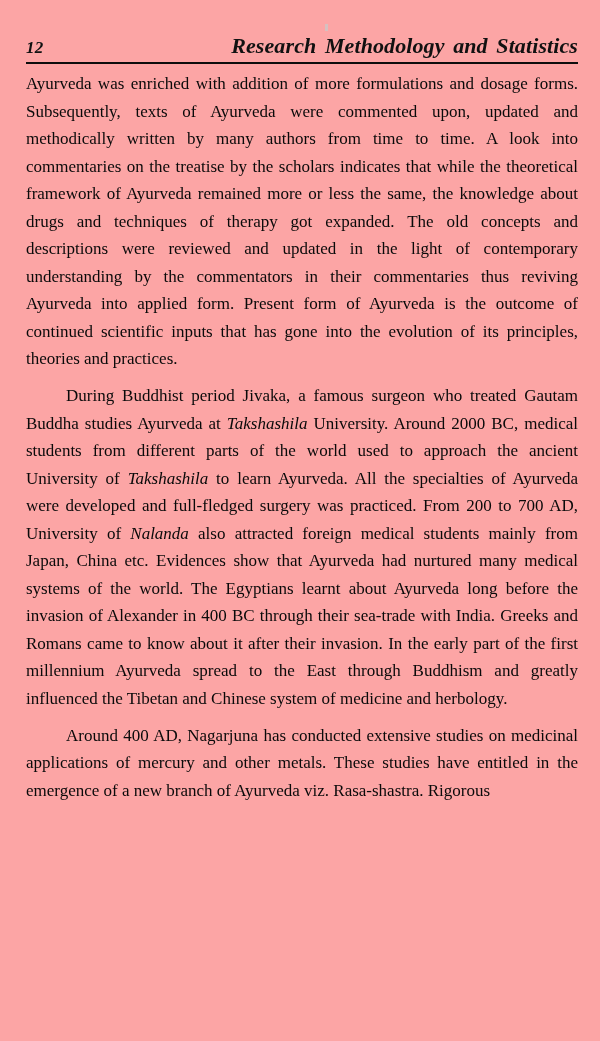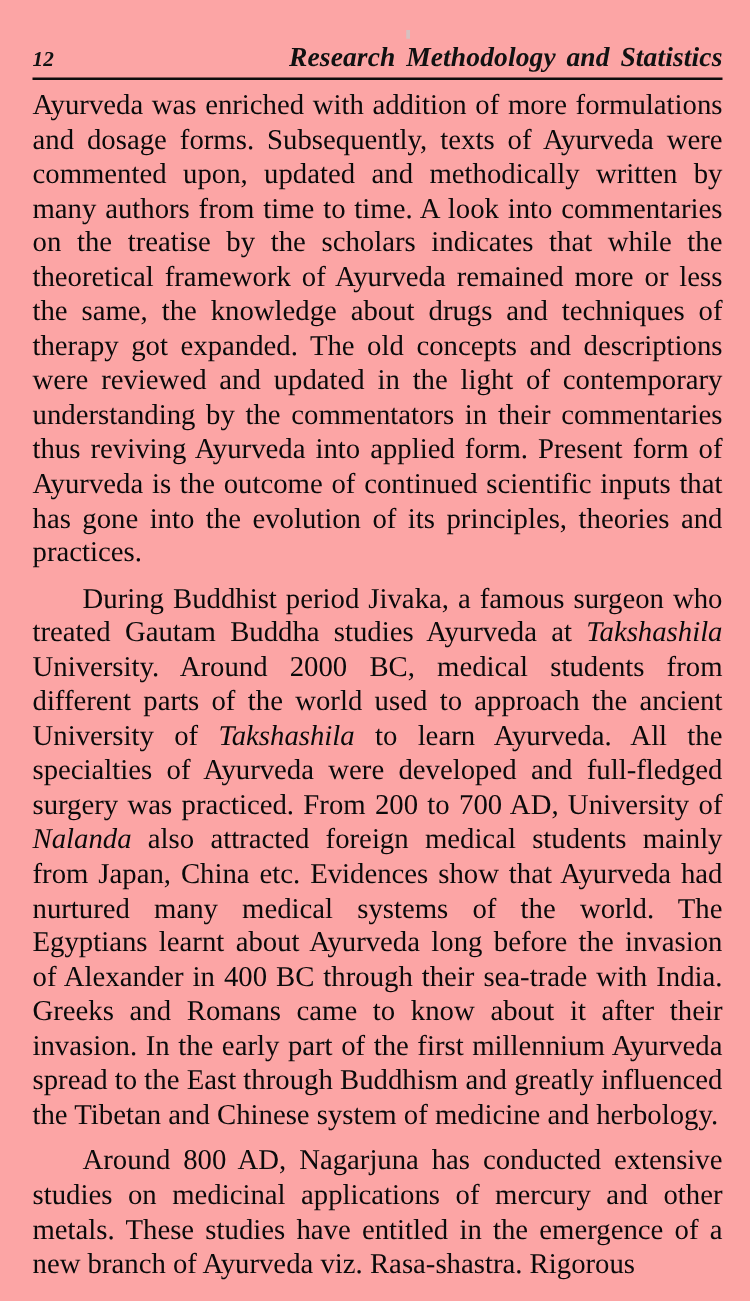--- a/index.html
+++ b/index.html
@@ -69,21 +69,21 @@
   .body {
     position: absolute;
     left: 26px;
     top: 70px;
     width: 552px;
   }
   p.para {
     margin: 0;
     text-align: justify;
     text-justify: inter-word;
-    font-size: 23px;
+    font-size: 17px;
     line-height: 27.55px;
     hyphens: none;
     -webkit-hyphens: none;
   }
   p.para + p.para {
     margin-top: 9px;
   }
   p.indent {
     text-indent: 40px;
   }
@@ -103,16 +103,16 @@
     <span class="runtitle">Research  Methodology  and Statistics</span>
   </div>
   <div class="headrule"></div>
 
   <div class="body">
 
     <p class="para">Ayurveda was enriched with addition of more formulations and dosage forms. Subsequently, texts of Ayurveda were commented upon, updated and methodically written by many authors from time to time. A look into commentaries on the treatise by the scholars indicates that while the theoretical framework of Ayurveda remained more or less the same, the knowledge about drugs and techniques of therapy got expanded. The old concepts and descriptions were reviewed and updated in the light of contemporary understanding by the commentators in their commentaries thus reviving Ayurveda into applied form. Present form of Ayurveda is the outcome of continued scientific inputs that has gone into the evolution of its principles, theories and practices.</p>
 
     <p class="para indent"><span>During Buddhist period Jivaka, a famous surgeon who treated Gautam Buddha studies Ayurveda at </span><i class="term">Takshashila</i><span> University. Around 2000 BC, medical students from different parts of the world used to approach the ancient University of </span><i class="term">Takshashila</i><span> to learn Ayurveda. All the specialties of Ayurveda were developed and full-fledged surgery was practiced. From 200 to 700 AD, University of </span><i class="term">Nalanda</i><span> also attracted foreign medical students mainly from Japan, China etc. Evidences show that Ayurveda had nurtured many medical systems of the world. The Egyptians learnt about Ayurveda long before the invasion of Alexander in 400 BC through their sea-trade with India. Greeks and Romans came to know about it after their invasion. In the early part of the first millennium Ayurveda spread to the East through Buddhism and greatly influenced the Tibetan and Chinese system of medicine and herbology.</span></p>
 
-    <p class="para indent">Around 800 AD, Nagarjuna has conducted extensive studies on medicinal applications of mercury and other metals. These studies have entitled in the emergence of a new branch of Ayurveda viz. Rasa-shastra. Rigorous</p>
+    <p class="para indent">Around 400 AD, Nagarjuna has conducted extensive studies on medicinal applications of mercury and other metals. These studies have entitled in the emergence of a new branch of Ayurveda viz. Rasa-shastra. Rigorous</p>
 
   </div>
 </div>
 
 </body></html>

